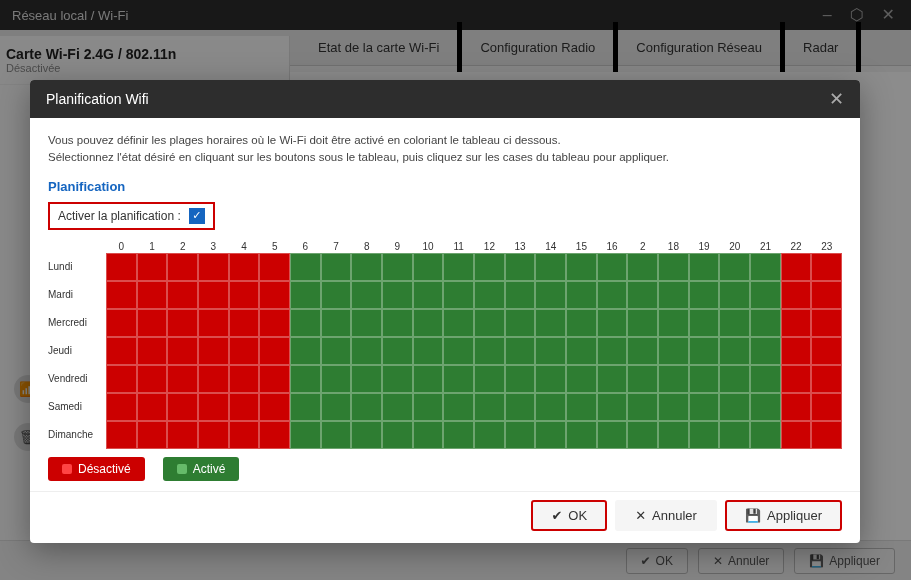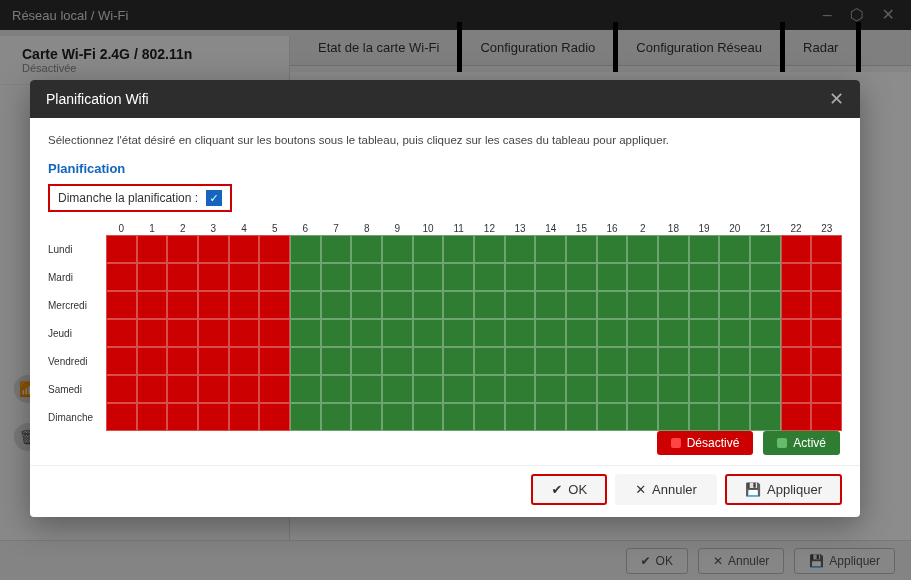--- a/index.html
+++ b/index.html
@@ -74,21 +74,21 @@
     .left-panel {
       position: absolute;
       top: 36px;
       left: 0;
       width: 290px;
       height: 544px;
       background: #fafafa;
       border-right: 1px solid #ddd;
     }
     .left-panel-header {
-      padding: 10px 22px;
+      padding: 10px 6px;
       border-bottom: 1px solid #eee;
     }
     .left-panel-title {
       font-size: 14px;
       font-weight: 600;
       color: #222;
     }
     .left-panel-subtitle {
       font-size: 11px;
       color: #888;
@@ -286,23 +286,23 @@
       flex: 1;
       border: 0.5px solid rgba(255,255,255,0.3);
       cursor: pointer;
     }
     .cell.red { background: #cc0000; }
     .cell.green { background: #2e7d32; }
 
     
     .legend-row {
       display: flex;
-      justify-content: flex-end;
-      align-items: center;
-      gap: 10px;
+      align-items: center;
+      gap: 18px;
+      margin-top: 8px;
       padding-right: 2px;
     }
     .legend-btn {
       display: flex;
       align-items: center;
       gap: 6px;
       padding: 5px 14px;
       border-radius: 3px;
       font-size: 12px;
       font-weight: 500;
@@ -414,27 +414,28 @@
 <div class="dialog">
 
   <div class="dialog-titlebar">
     <span>Planification Wifi</span>
     <button class="dialog-close-btn">✕</button>
   </div>
 
   <div class="dialog-body">
 
     <div class="dialog-description">
+      <div>Vous pouvez définir les plages horaires où le Wi-Fi doit être activé en coloriant le tableau ci dessous.</div>
       <div>Sélectionnez l'état désiré en cliquant sur les boutons sous le tableau, puis cliquez sur les cases du tableau pour appliquer.</div>
     </div>
 
     <div class="section-title">Planification</div>
 
     <div class="checkbox-row">
-      <label>Dimanche la planification :</label>
+      <label>Activer la planification :</label>
       <div class="checkbox-styled">✓</div>
     </div>
 
     
     <div class="schedule-container">
       <div class="grid-wrapper">
 
         <div class="hour-header-row" id="hour-headers">
             <div class="hour-cell-header">0</div>
             <div class="hour-cell-header">1</div>

